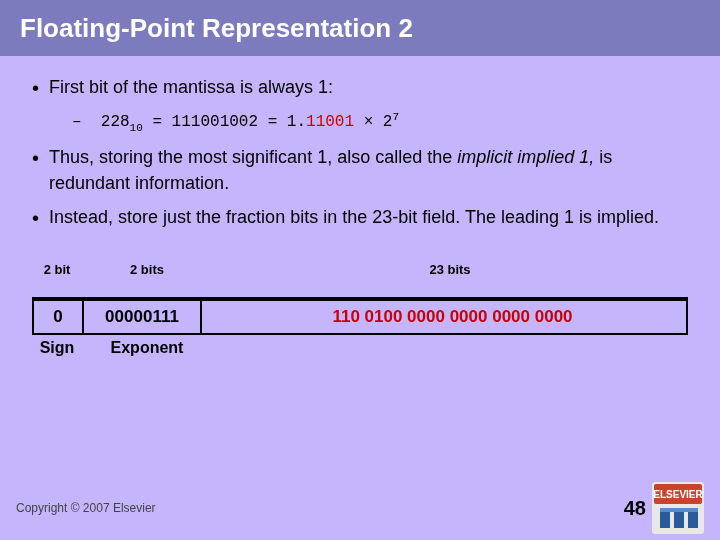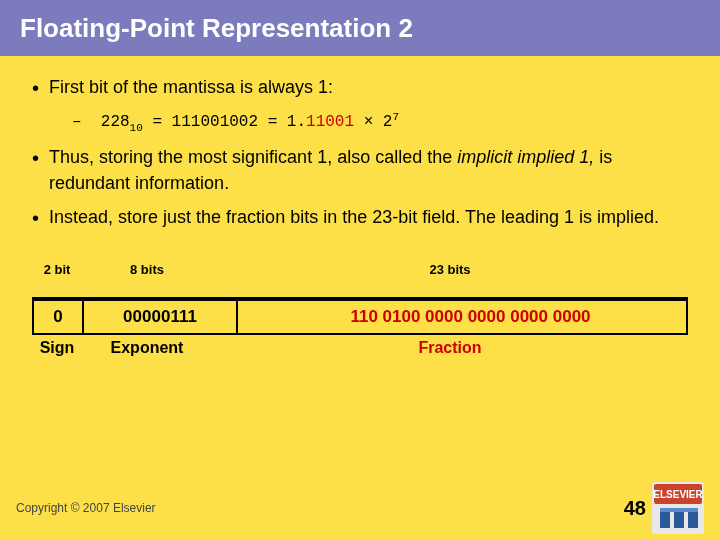--- a/index.html
+++ b/index.html
@@ -9,21 +9,21 @@
       background: #ffffff;
       font-family: Arial, Helvetica, sans-serif;
       overflow: hidden;
     }
 
     .slide {
       width: 720px;
       height: 540px;
       display: flex;
       flex-direction: column;
-      background: #fde047;
+      background: #c4b5fd;
     }
 
     .header {
       background: #7b7bbd;
       padding: 12px 20px;
       min-height: 56px;
       display: flex;
       align-items: center;
     }
 
@@ -129,21 +129,21 @@
     .table-cell:last-child {
       border-right: none;
       padding-left: 25px;
     }
 
     .cell-1bit {
       width: 50px;
     }
 
     .cell-8bit {
-      width: 154px;
+      width: 118px;
     }
 
     .cell-23bit {
       flex: 1;
       color: #cc0000;
     }
 
     .table-footer-row {
       display: flex;
       margin-top: 4px;
@@ -238,36 +238,35 @@
       <span class="bullet">•</span>
       <span class="bullet-text">
         Instead, store just the fraction bits in the 23-bit field. The leading 1 is implied.
       </span>
     </div>
 
     <div style="margin-top: 20px;">
 
       <div class="table-bits-label">
         <div class="bit-label col-1bit">2 bit</div>
-        <div class="bit-label col-8bit">8 bits</div>
+        <div class="bit-label col-8bit">2 bits</div>
         <div class="bit-label col-23bit">23 bits</div>
       </div>
 
       <div class="table-section">
         <div class="table-data-row">
           <div class="table-cell cell-1bit">0</div>
           <div class="table-cell cell-8bit">00000111</div>
           <div class="table-cell cell-23bit">110 0100 0000 0000 0000 0000</div>
         </div>
       </div>
 
       <div class="table-footer-row">
         <div class="footer-cell footer-1bit">Sign</div>
         <div class="footer-cell footer-8bit">Exponent</div>
-        <div class="footer-cell footer-23bit">Fraction</div>
       </div>
     </div>
 
   </div>
 
   <div class="slide-footer">
     <span class="copyright">Copyright © 2007 Elsevier</span>
     <div class="elsevier-box">
       <span class="page-num">48</span>
 

